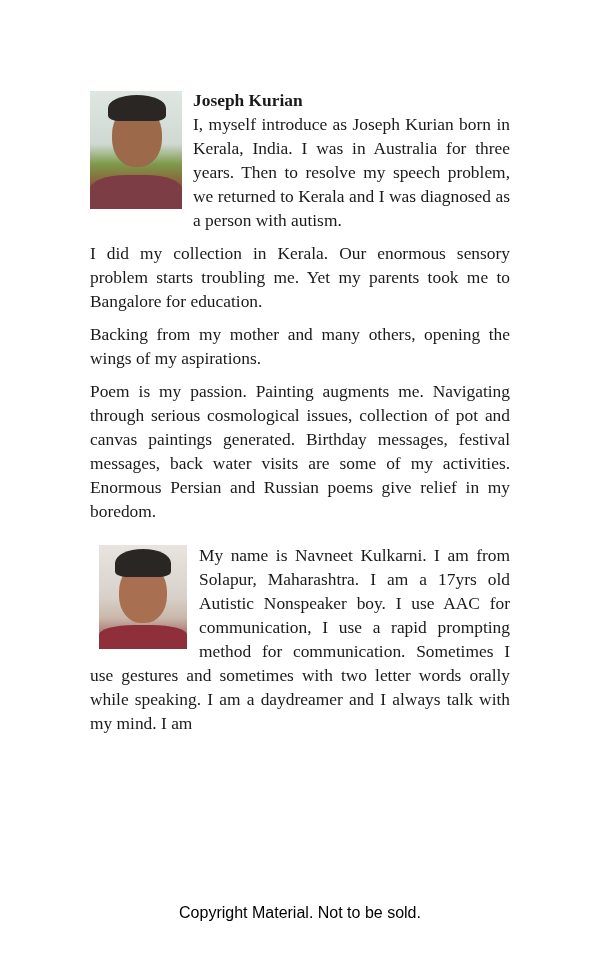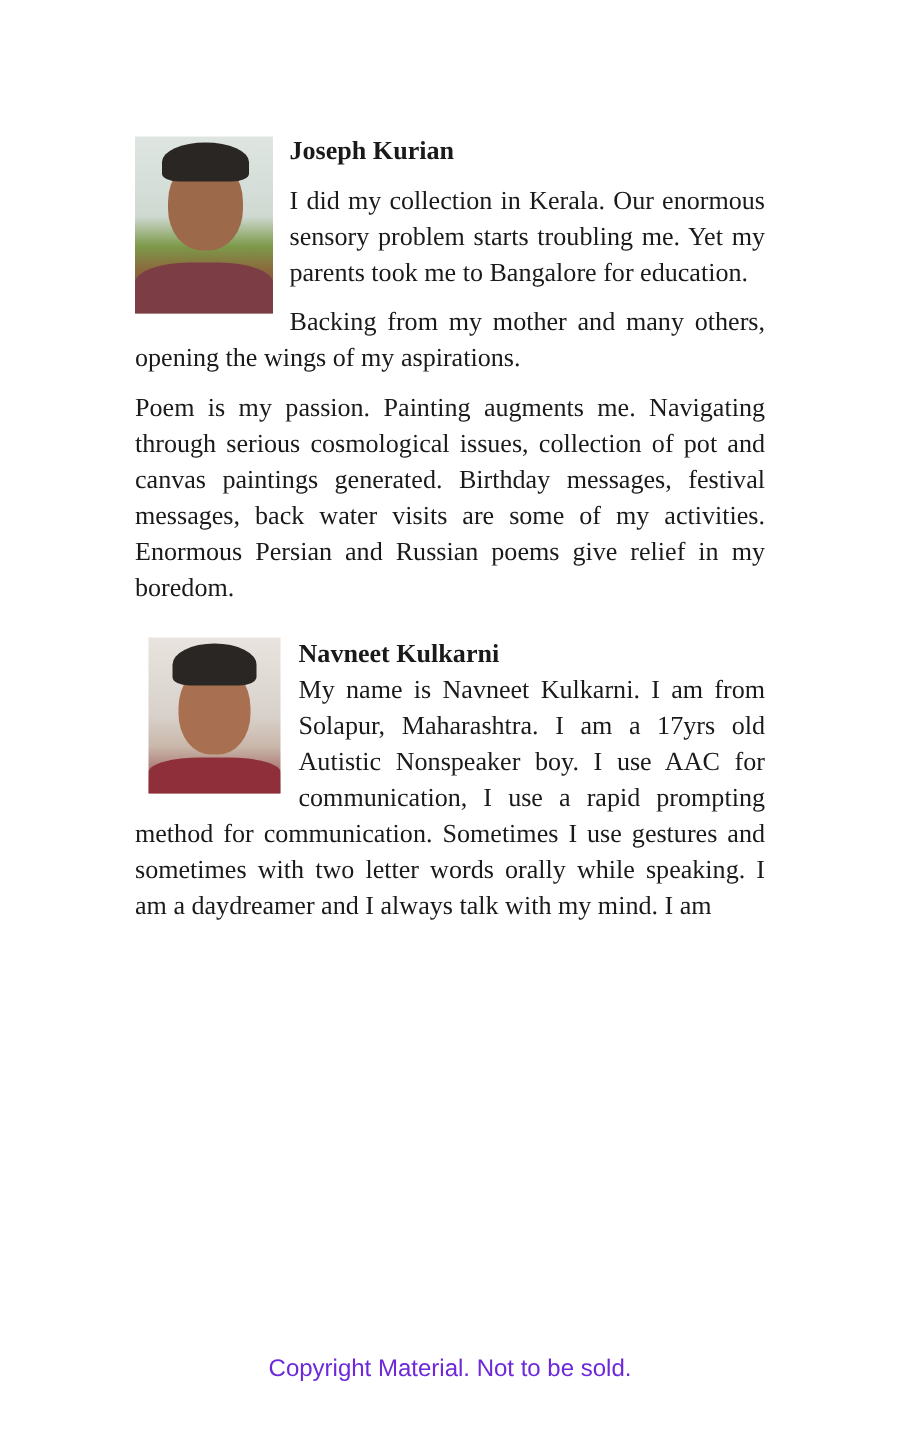--- a/index.html
+++ b/index.html
@@ -11,48 +11,48 @@
   .photo1 { width: 92px; height: 118px; margin-right: 11px;
     background: linear-gradient(180deg, #dfe6e2 0%, #cfd9d2 45%, #7d9a4a 62%, #8a6a3c 75%, #7b3a3a 100%); }
   .photo2 { width: 88px; height: 104px; margin: 2px 12px 0 9px;
     background: linear-gradient(180deg, #e9e4df 0%, #d8d1cb 50%, #c9b7aa 70%, #8e3b3f 100%); }
   .face { position: absolute; border-radius: 48% 48% 45% 45%; background: #9c6a4a; }
   .hair { position: absolute; background: #2a2624; border-radius: 50% 50% 20% 20%; }
   .shirt { position: absolute; left: 0; right: 0; bottom: 0; }
   .name { font-weight: bold; display: block; padding-left: 34px; }
   .section2 { margin-top: 20px; }
   .footer { position: absolute; left: 0; right: 0; top: 904px; text-align: center;
-    font-family: "Liberation Sans", sans-serif; font-size: 16px; color: #6d28d9; }
+    font-family: "Liberation Sans", sans-serif; font-size: 16px; color: #000000; }
 </style>
 </head>
 <body>
 
 <div class="page">
 
   <div>
     <div class="photo photo1">
       <div class="face" style="left:22px;top:14px;width:50px;height:62px;"></div>
       <div class="hair" style="left:18px;top:4px;width:58px;height:26px;"></div>
       <div class="shirt" style="height:34px;background:#7c3d45;border-radius:40% 40% 0 0;"></div>
     </div>
     <p class="para">
       <span class="name">Joseph Kurian</span>
+      <span>I, myself introduce as Joseph Kurian born in Kerala, India. I was in Australia for three years. Then to resolve my speech problem, we returned to Kerala and I was diagnosed as a person with autism.</span>
     </p>
     <p class="para">I did my collection in Kerala. Our enormous sensory problem starts troubling me. Yet my parents took me to Bangalore for education.</p>
     <p class="para">Backing from my mother and many others, opening the wings of my aspirations.</p>
     <p class="para">Poem is my passion. Painting augments me. Navigating through serious cosmological issues, collection of pot and canvas paintings generated. Birthday messages, festival messages, back water visits are some of my activities. Enormous Persian and Russian poems give relief in my boredom.</p>
   </div>
 
   <div class="section2">
     <div class="photo photo2">
       <div class="face" style="left:20px;top:18px;width:48px;height:60px;background:#a87050;"></div>
       <div class="hair" style="left:16px;top:4px;width:56px;height:28px;"></div>
       <div class="shirt" style="height:24px;background:#8e2f3a;border-radius:40% 40% 0 0;"></div>
     </div>
     <p class="para">
-      <span class="name">Navneet Kulkarni</span>
       <span>My name is Navneet Kulkarni. I am from Solapur, Maharashtra. I am a 17yrs old Autistic Nonspeaker boy. I use AAC for communication, I use a rapid prompting method for communication. Sometimes I use gestures and sometimes with two letter words orally while speaking. I am a daydreamer and I always talk with my mind. I am</span>
     </p>
   </div>
 
 </div>
 
 <div class="footer">Copyright Material. Not to be sold.</div>
 
 </body></html>

